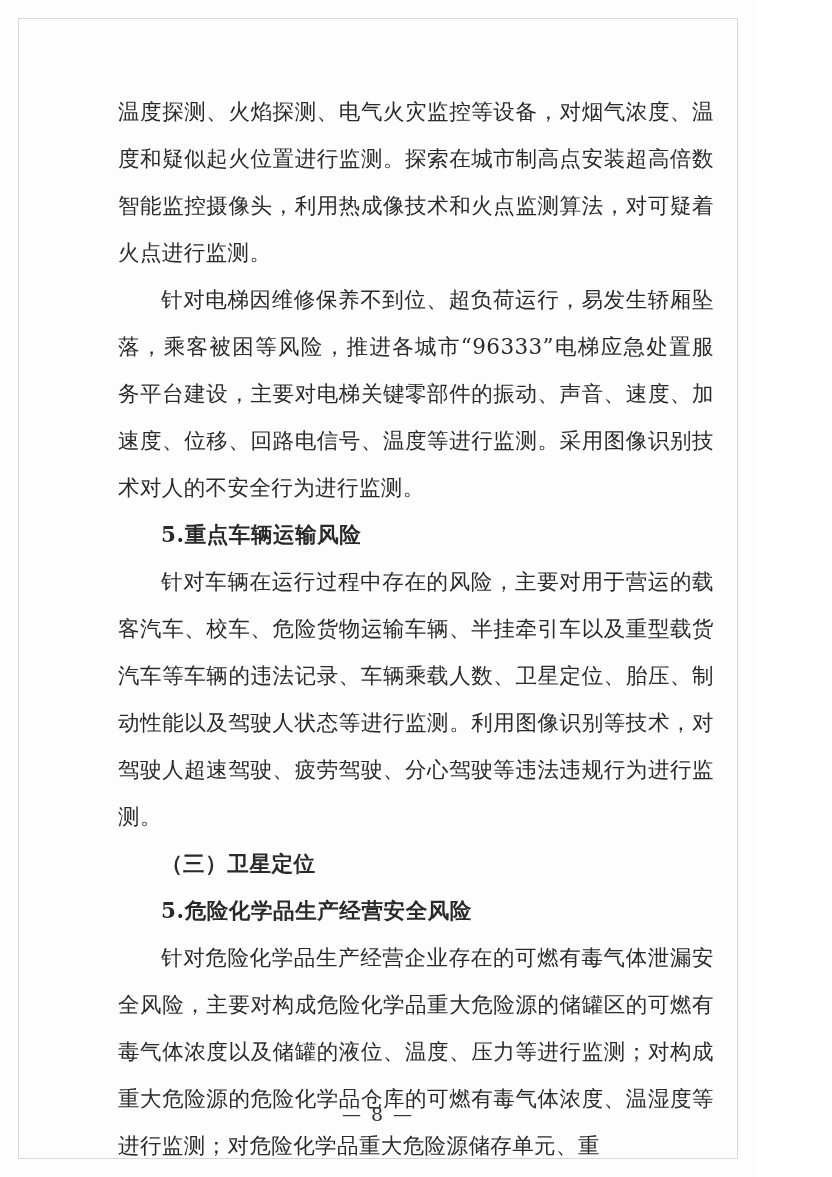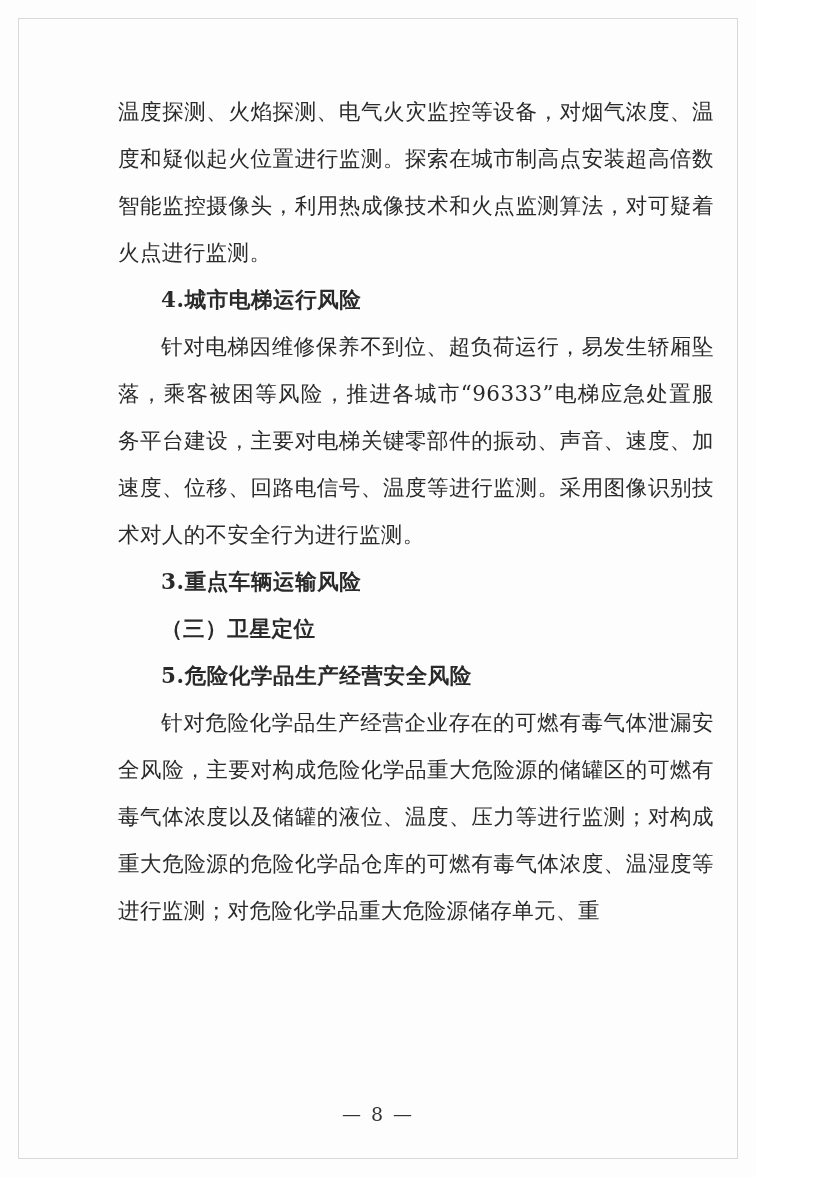--- a/index.html
+++ b/index.html
@@ -70,22 +70,22 @@
   }
 </style>
 </head>
 <body>
 
 <div class="page">
   <div class="page-border"></div>
 
   <div class="content">
     <p class="body flush">温度探测、火焰探测、电气火灾监控等设备，对烟气浓度、温度和疑似起火位置进行监测。探索在城市制高点安装超高倍数智能监控摄像头，利用热成像技术和火点监测算法，对可疑着火点进行监测。</p>
-    <p class="heading">4.城市电梯运行风险</p>
     <p class="body">针对电梯因维修保养不到位、超负荷运行，易发生轿厢坠落，乘客被困等风险，推进各城市“96333”电梯应急处置服务平台建设，主要对电梯关键零部件的振动、声音、速度、加速度、位移、回路电信号、温度等进行监测。采用图像识别技术对人的不安全行为进行监测。</p>
-    <p class="heading">3.重点车辆运输风险</p>
+    <p class="heading">5.重点车辆运输风险</p>
+    <p class="body">针对车辆在运行过程中存在的风险，主要对用于营运的载客汽车、校车、危险货物运输车辆、半挂牵引车以及重型载货汽车等车辆的违法记录、车辆乘载人数、卫星定位、胎压、制动性能以及驾驶人状态等进行监测。利用图像识别等技术，对驾驶人超速驾驶、疲劳驾驶、分心驾驶等违法违规行为进行监测。</p>
     <p class="heading">（三）卫星定位</p>
     <p class="subheading">5.危险化学品生产经营安全风险</p>
     <p class="body">针对危险化学品生产经营企业存在的可燃有毒气体泄漏安全风险，主要对构成危险化学品重大危险源的储罐区的可燃有毒气体浓度以及储罐的液位、温度、压力等进行监测；对构成重大危险源的危险化学品仓库的可燃有毒气体浓度、温湿度等进行监测；对危险化学品重大危险源储存单元、重</p>
   </div>
 
   <div class="footer">— 8 —</div>
 </div>
 
 </body></html>

